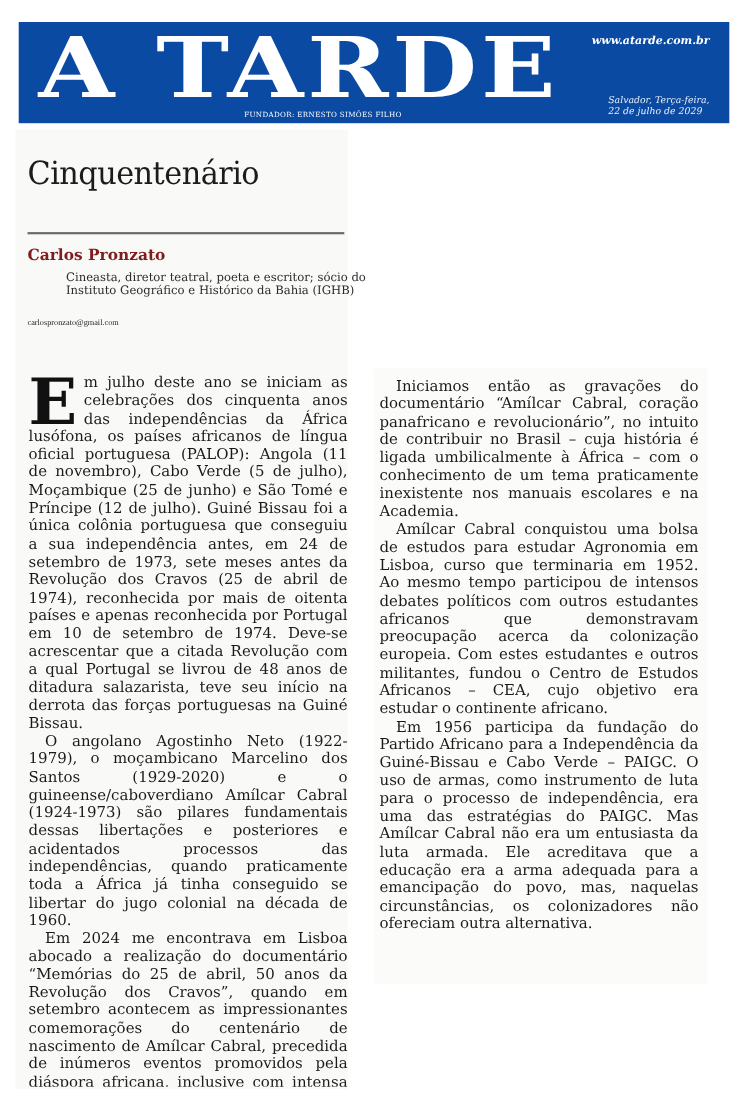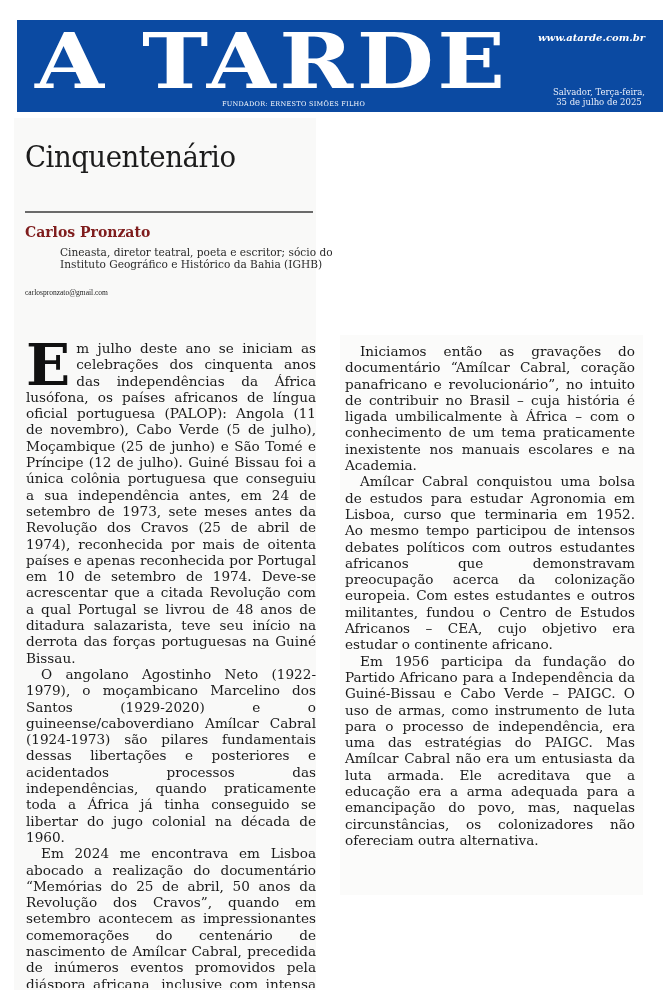--- a/index.html
+++ b/index.html
@@ -22,22 +22,22 @@
     position: absolute; left: 205px; top: 80px;
     font-family: "DejaVu Serif", serif; font-weight: normal;
     font-size: 6.5px; color: #ffffff; letter-spacing: 0.3px; text-align: center;
   }
   .site-url {
     position: absolute; right: 18px; top: 12px;
     font-family: "DejaVu Serif", serif; font-style: italic; font-weight: bold;
     font-size: 10px; color: #ffffff;
   }
   .dateline {
-    position: absolute; right: 18px; top: 67px; text-align: center;
-    font-family: "DejaVu Serif", serif; 
+    position: absolute; right: 18px; top: 67px; text-align: left;
+    font-family: "DejaVu Serif", serif; font-style: italic;
     font-size: 8.5px; line-height: 10px; color: #e8eefa;
   }
   .left-bg {
     position: absolute; left: 14px; top: 118px; width: 302px; height: 872px;
     background: #f9f9f8;
   }
   .right-bg {
     position: absolute; left: 340px; top: 335px; width: 303px; height: 560px;
     background: #fbfbfa;
   }
@@ -82,21 +82,21 @@
 </style>
 </head>
 <body>
 
 <header class="masthead">
   <div class="logo">A TARDE</div>
   <div class="founder">FUNDADOR: ERNESTO SIMÕES FILHO</div>
   <div class="site-url">www.atarde.com.br</div>
   <div class="dateline">
     <div>Salvador, Terça-feira,</div>
-    <div>35 de julho de 2025</div>
+    <div>22 de julho de 2029</div>
   </div>
 </header>
 
 <div class="left-bg"></div>
 <div class="right-bg"></div>
 
 <h1 class="title" style="margin:0;">Cinquentenário</h1>
 <div class="rule"></div>
 <div class="author">Carlos Pronzato</div>
 <div class="bio">Cineasta, diretor teatral, poeta e escritor; sócio do Instituto Geográfico e Histórico da Bahia (IGHB)</div>

